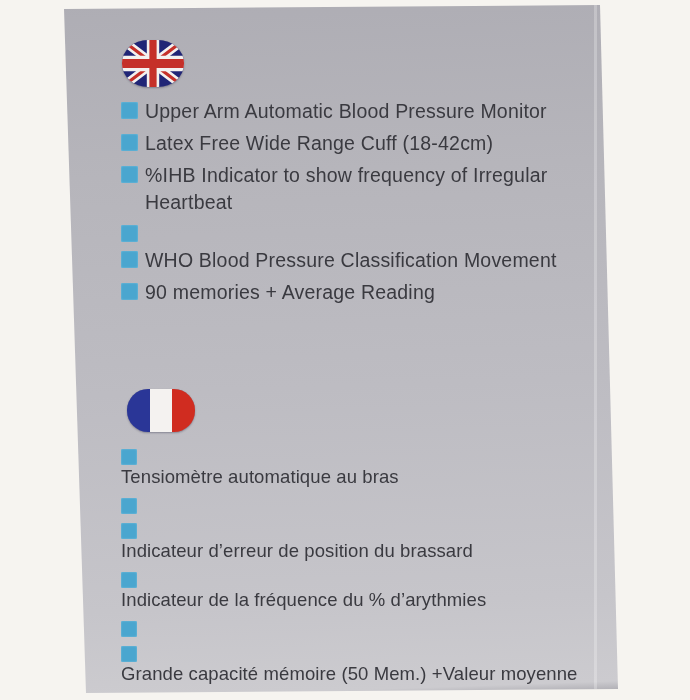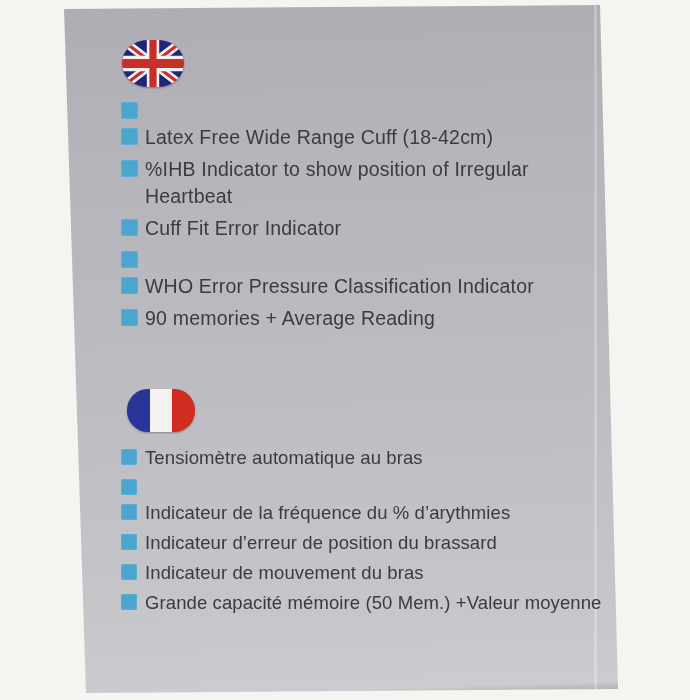--- a/index.html
+++ b/index.html
@@ -88,21 +88,21 @@
     width: 17px; height: 17px;
     margin-top: 4px; margin-right: 7px;
   }
   .list-fr {
     left: 121px; top: 446px;
     width: 558px;
     font-size: 18.5px;
     line-height: 24px;
     letter-spacing: 0.1px;
   }
-  .list-fr li { margin-bottom: 6px; }
+  .list-fr li { margin-bottom: 6px; flex-direction: column; }
   .list-fr .bullet {
     width: 16px; height: 16px;
     margin-top: 3px; margin-right: 8px;
   }
   .uk-field  { fill: var(--uk_navy, #202576); }
   .uk-diag-w { stroke: #f3f1ef; stroke-width: 7; fill: none; }
   .uk-diag-r { stroke: var(--uk_red, #c53029); stroke-width: 2.6; fill: none; }
   .uk-cross-w{ stroke: #f3f1ef; stroke-width: 12; fill: none; }
   .uk-cross-r{ stroke: var(--uk_red, #c53029); stroke-width: 7; fill: none; }
   .fr-b { fill: var(--fr_blue, #2a3697); }
@@ -122,44 +122,41 @@
       <path class="uk-diag-r" d="M0,0 L60,36 M60,0 L0,36"></path>
       <path class="uk-cross-w" d="M30,0 L30,36 M0,18 L60,18"></path>
       <path class="uk-cross-r" d="M30,0 L30,36 M0,18 L60,18"></path>
     </svg>
   </div>
 
   <ul class="list list-en">
 
       <li>
         <span class="bullet"></span>
+        <span class="txt">Upper Arm Automatic Blood Pressure Monitor</span>
       </li>
 
       <li>
         <span class="bullet"></span>
         <span class="txt">Latex Free Wide Range Cuff (18-42cm)</span>
       </li>
 
       <li>
         <span class="bullet"></span>
-        <span class="txt">%IHB Indicator to show position of Irregular Heartbeat</span>
-      </li>
-
-      <li>
-        <span class="bullet"></span>
-        <span class="txt">Cuff Fit Error Indicator</span>
-      </li>
-
-      <li>
-        <span class="bullet"></span>
-      </li>
-
-      <li>
-        <span class="bullet"></span>
-        <span class="txt">WHO Error Pressure Classification Indicator</span>
+        <span class="txt">%IHB Indicator to show frequency of Irregular Heartbeat</span>
+      </li>
+
+
+      <li>
+        <span class="bullet"></span>
+      </li>
+
+      <li>
+        <span class="bullet"></span>
+        <span class="txt">WHO Blood Pressure Classification Movement</span>
       </li>
 
       <li>
         <span class="bullet"></span>
         <span class="txt">90 memories + Average Reading</span>
       </li>
     </ul>
 
   <div class="flag flag-fr">
     <svg viewBox="0 0 68 42" preserveAspectRatio="none">
@@ -175,31 +172,30 @@
         <span class="bullet"></span>
         <span class="txt">Tensiomètre automatique au bras</span>
       </li>
 
       <li>
         <span class="bullet"></span>
       </li>
 
       <li>
         <span class="bullet"></span>
+        <span class="txt">Indicateur d’erreur de position du brassard</span>
+      </li>
+
+      <li>
+        <span class="bullet"></span>
         <span class="txt">Indicateur de la fréquence du % d’arythmies</span>
       </li>
 
       <li>
         <span class="bullet"></span>
-        <span class="txt">Indicateur d’erreur de position du brassard</span>
-      </li>
-
-      <li>
-        <span class="bullet"></span>
-        <span class="txt">Indicateur de mouvement du bras</span>
       </li>
 
 
       <li>
         <span class="bullet"></span>
         <span class="txt">Grande capacité mémoire (50 Mem.) +Valeur moyenne</span>
       </li>
     </ul>
 </div>
 

